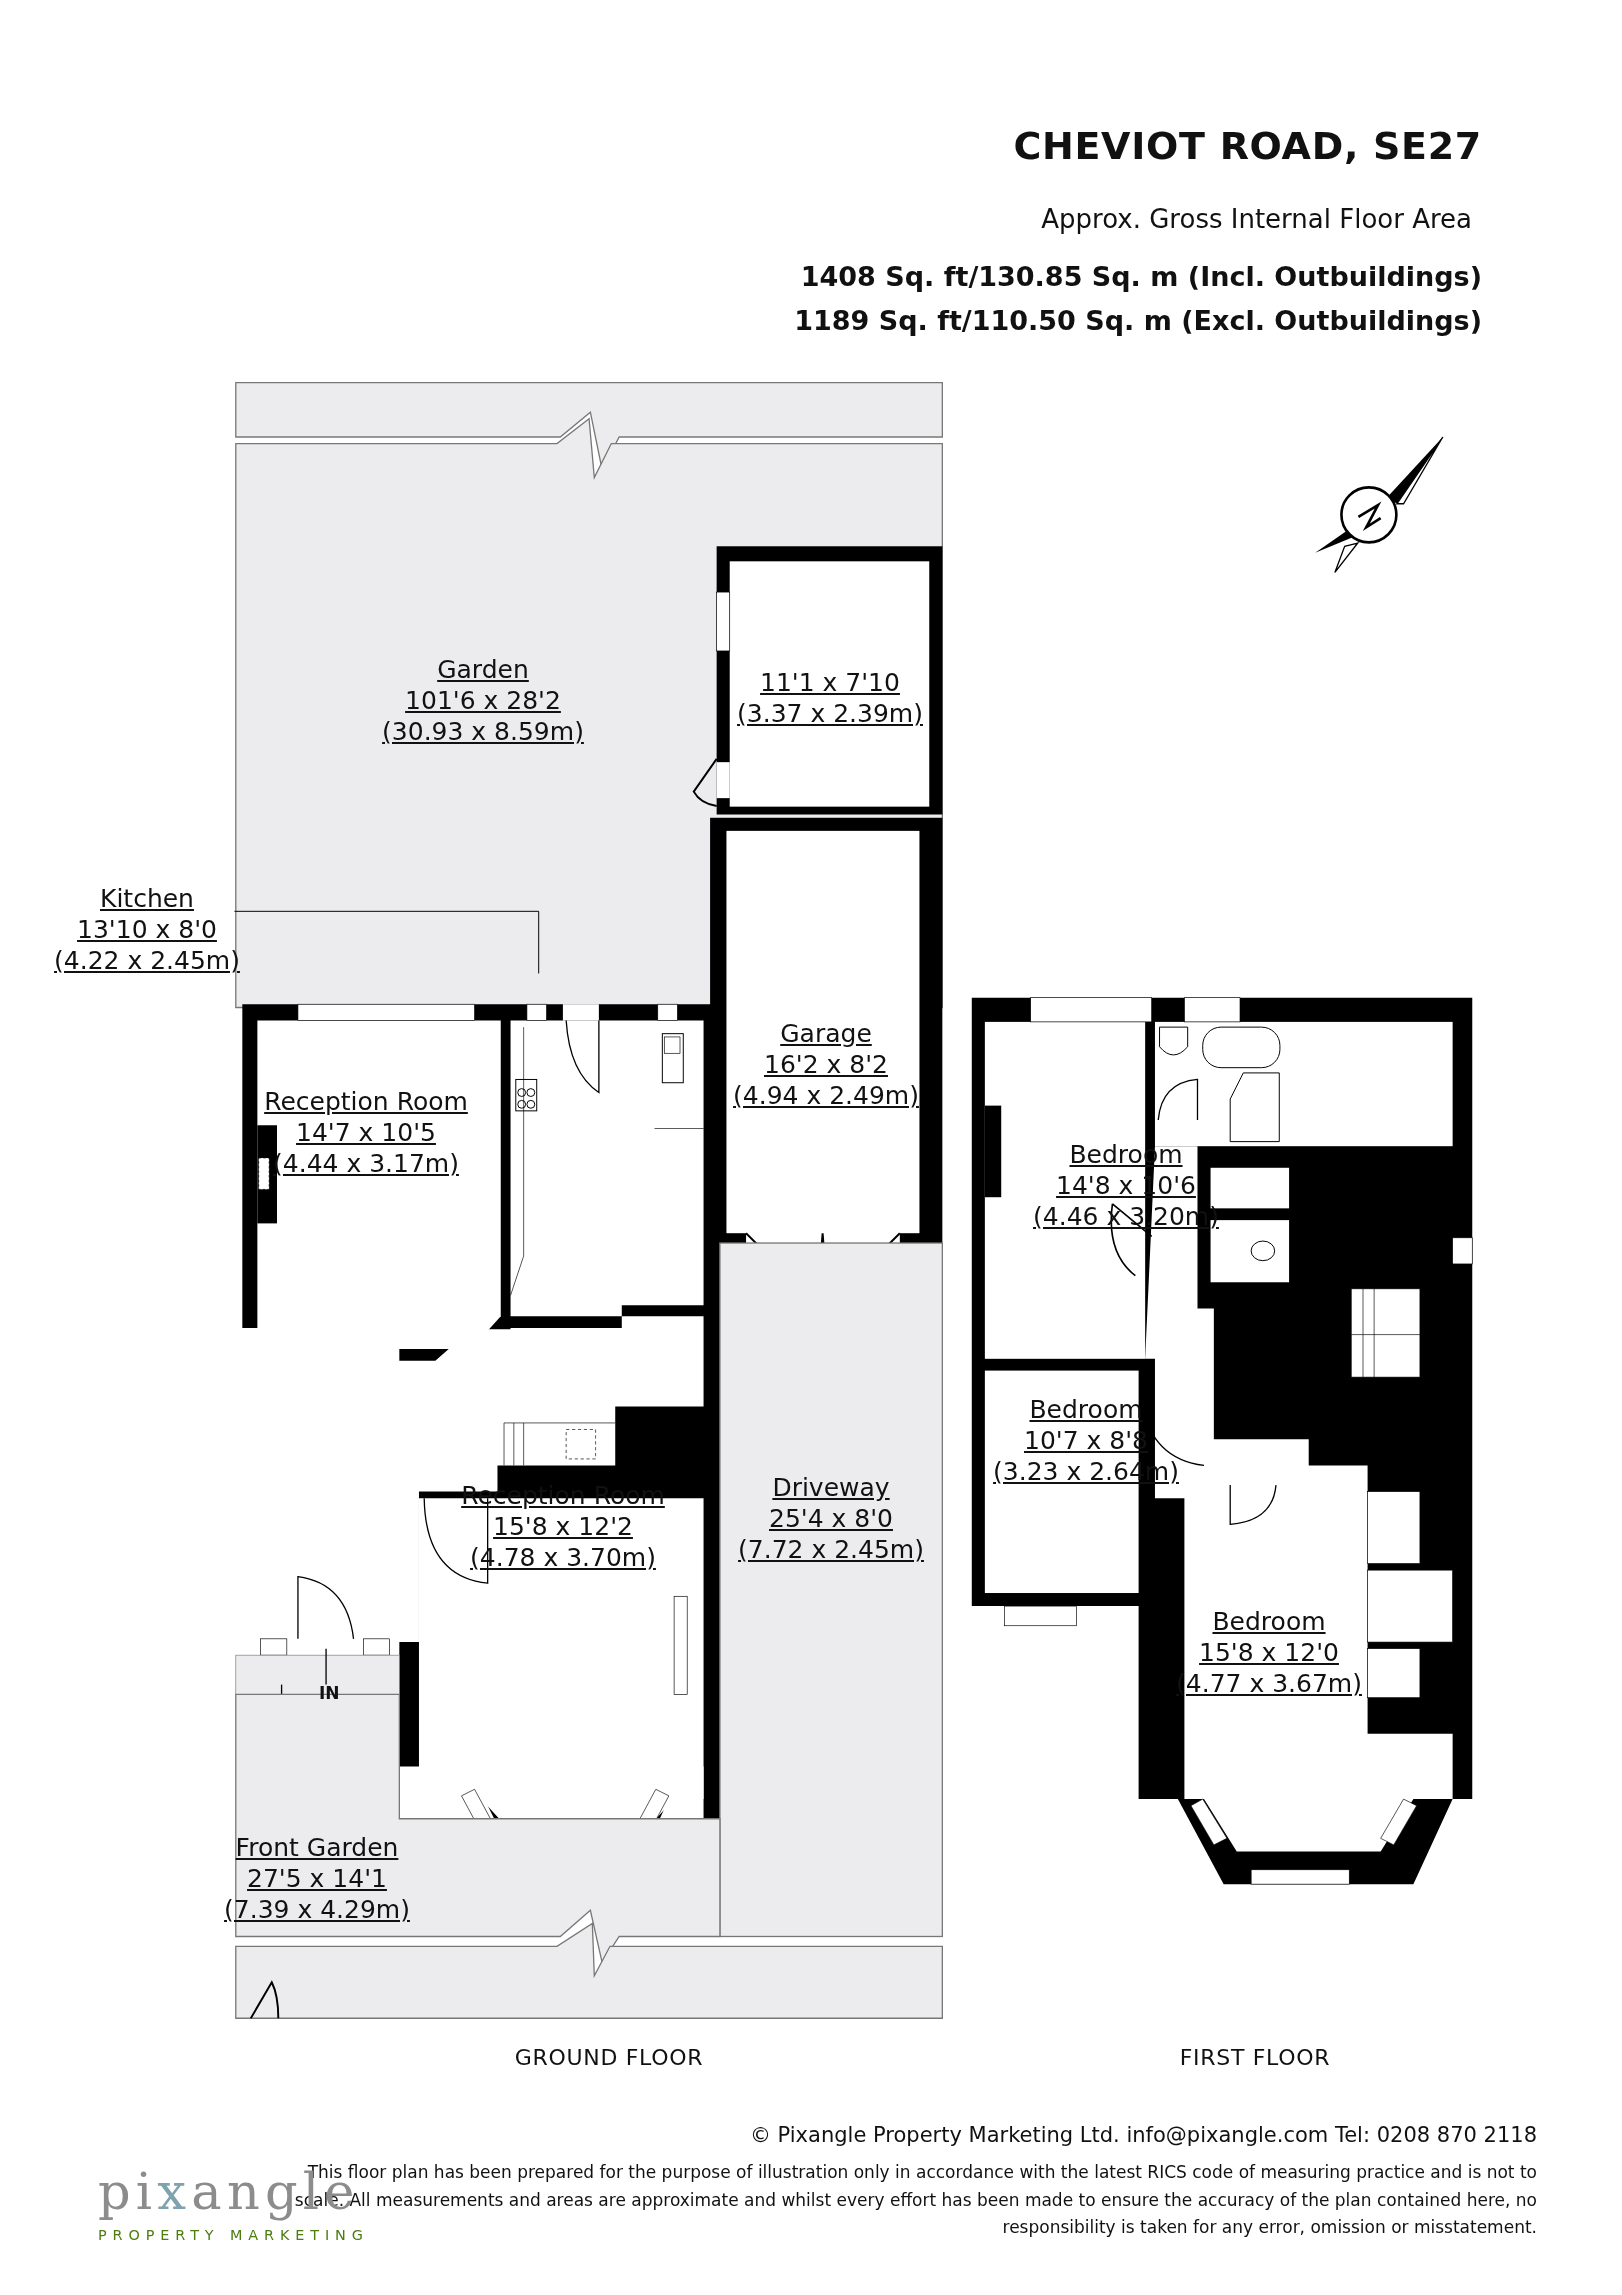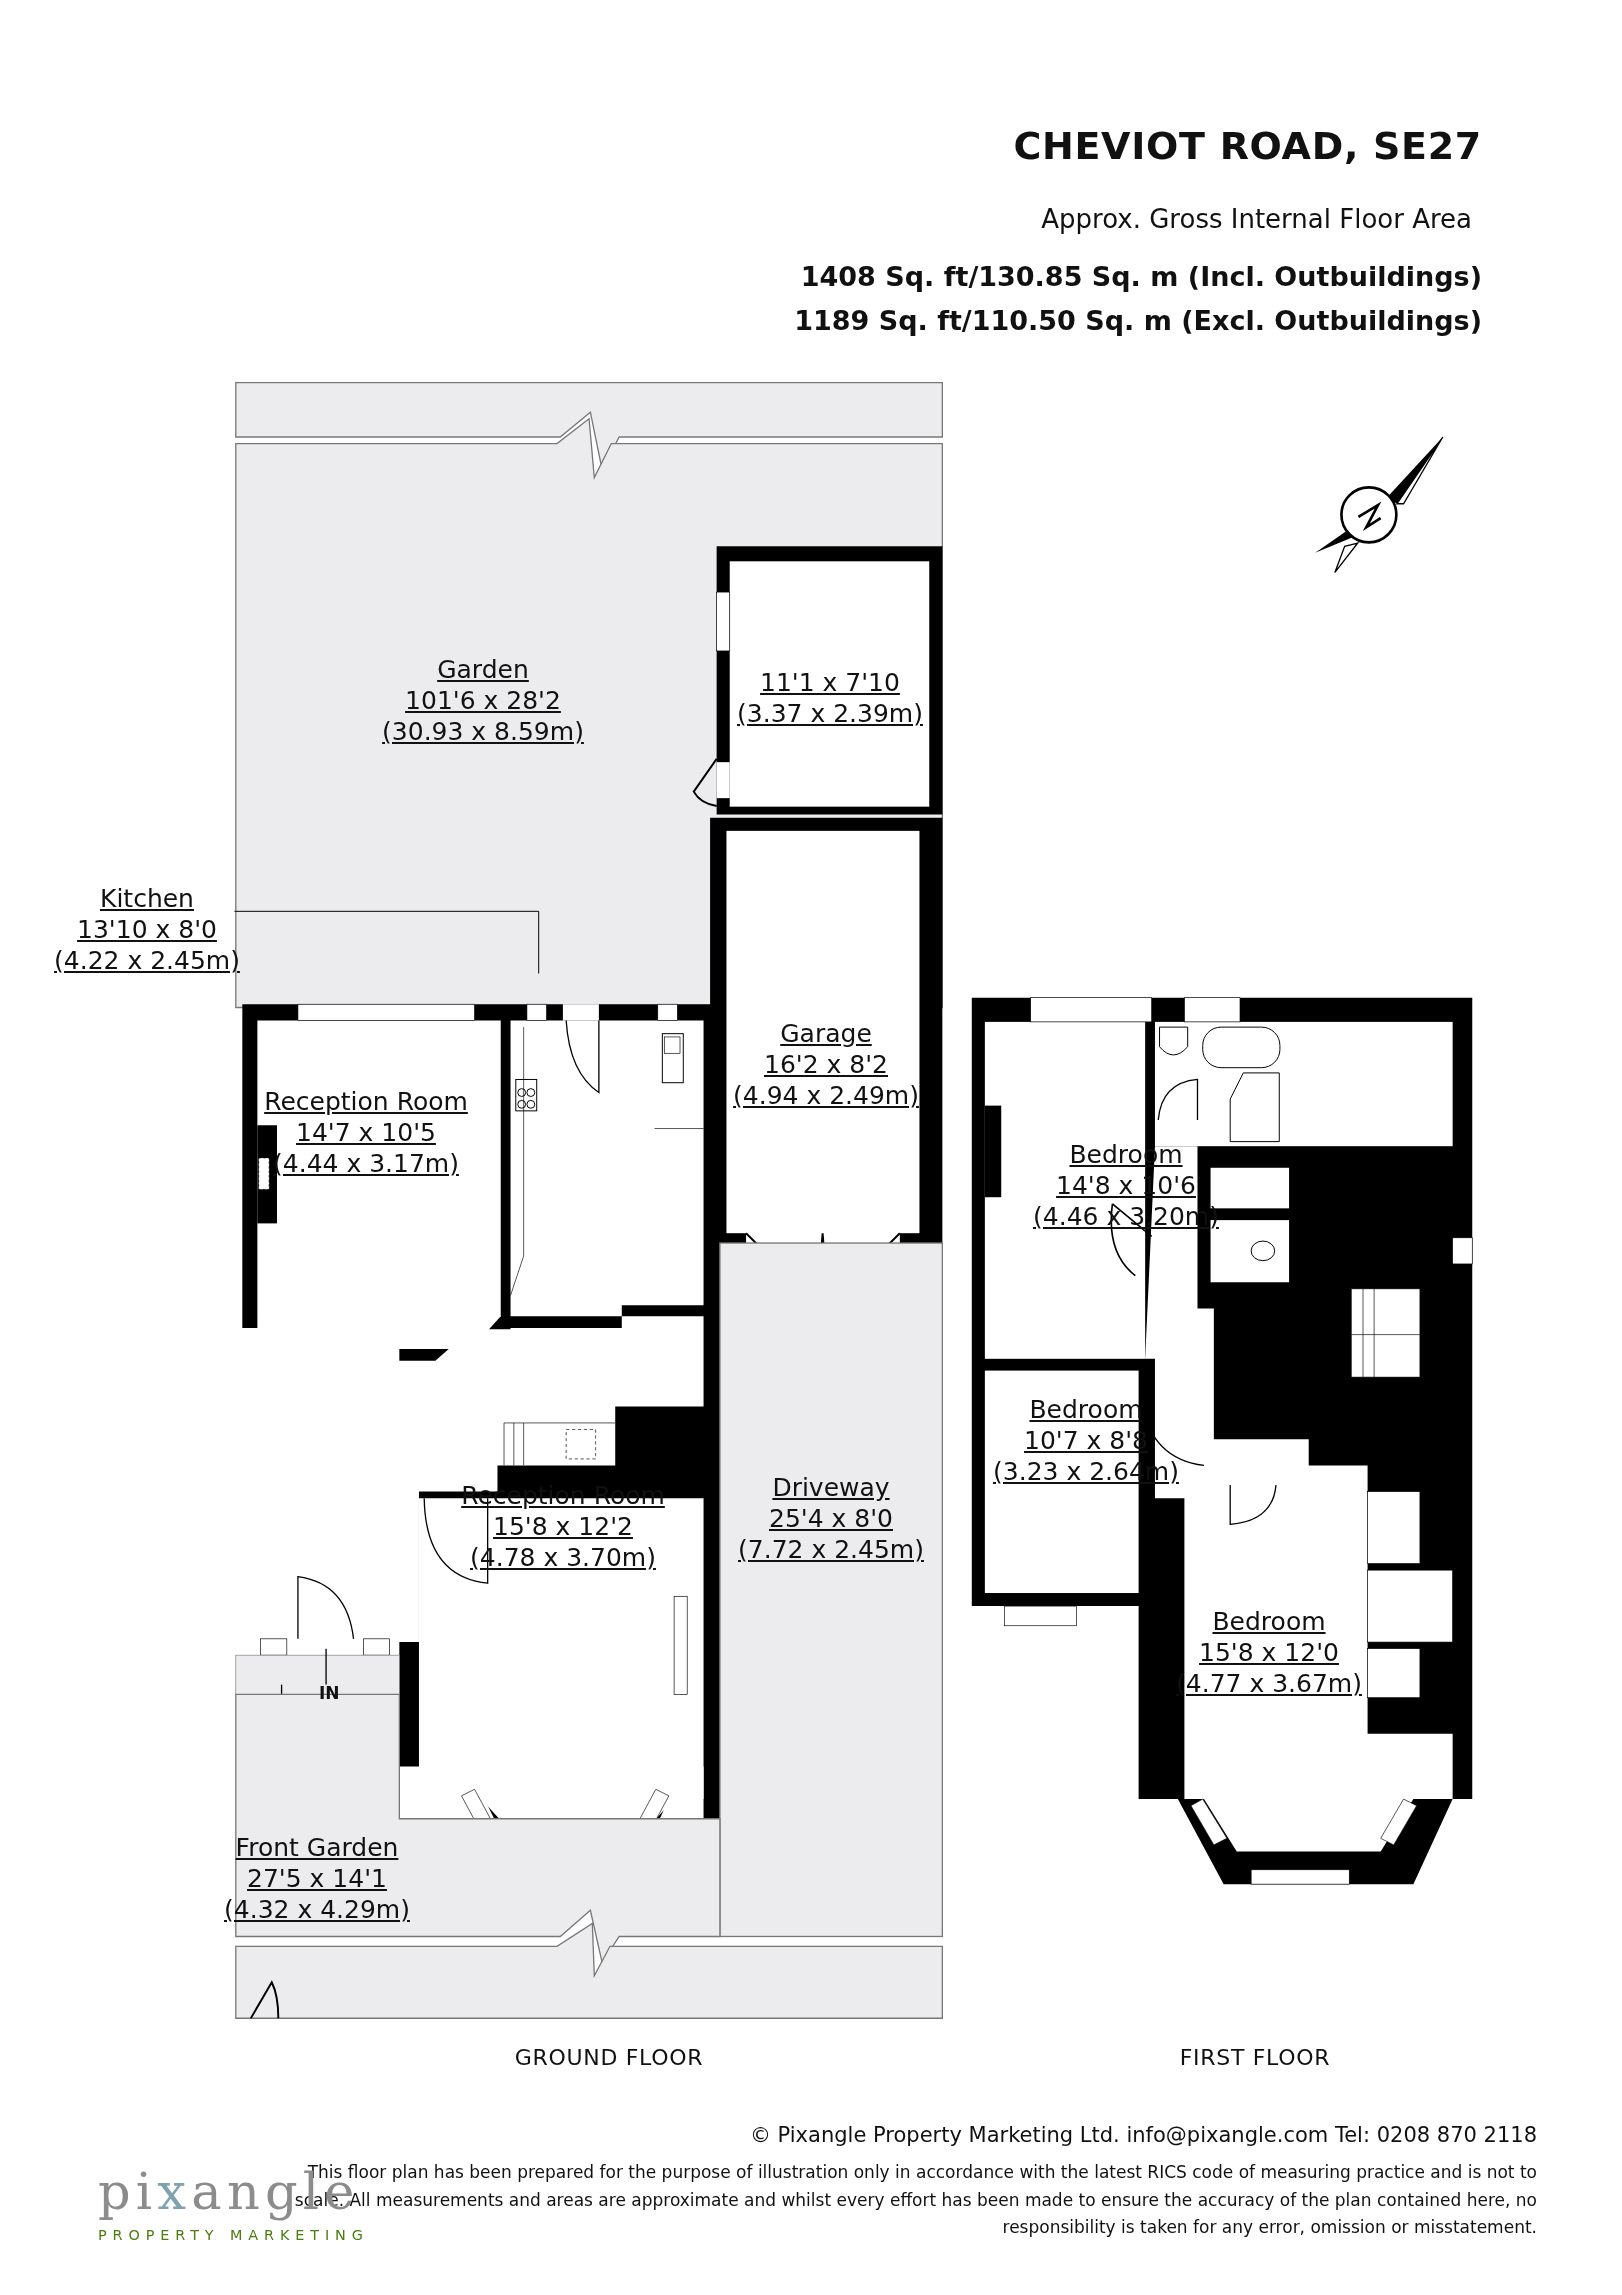--- a/index.html
+++ b/index.html
@@ -193,21 +193,21 @@
   <div>(7.72 x 2.45m)</div>
 </div>
 <div class="label" style="left:563px; top:1480px;">
   <div>Reception Room</div>
   <div>15'8 x 12'2</div>
   <div>(4.78 x 3.70m)</div>
 </div>
 <div class="label" style="left:317px; top:1832px;">
   <div>Front Garden</div>
   <div>27'5 x 14'1</div>
-  <div>(4.32 x 4.29m)</div>
+  <div>(7.39 x 4.29m)</div>
 </div>
 <div class="in-label" style="left:319px; top:1683px;">IN</div>
 
 <div class="label" style="left:1126px; top:1139px;">
   <div>Bedroom</div>
   <div>14'8 x 10'6</div>
   <div>(4.46 x 3.20m)</div>
 </div>
 <div class="label" style="left:1086px; top:1394px;">
   <div>Bedroom</div>

